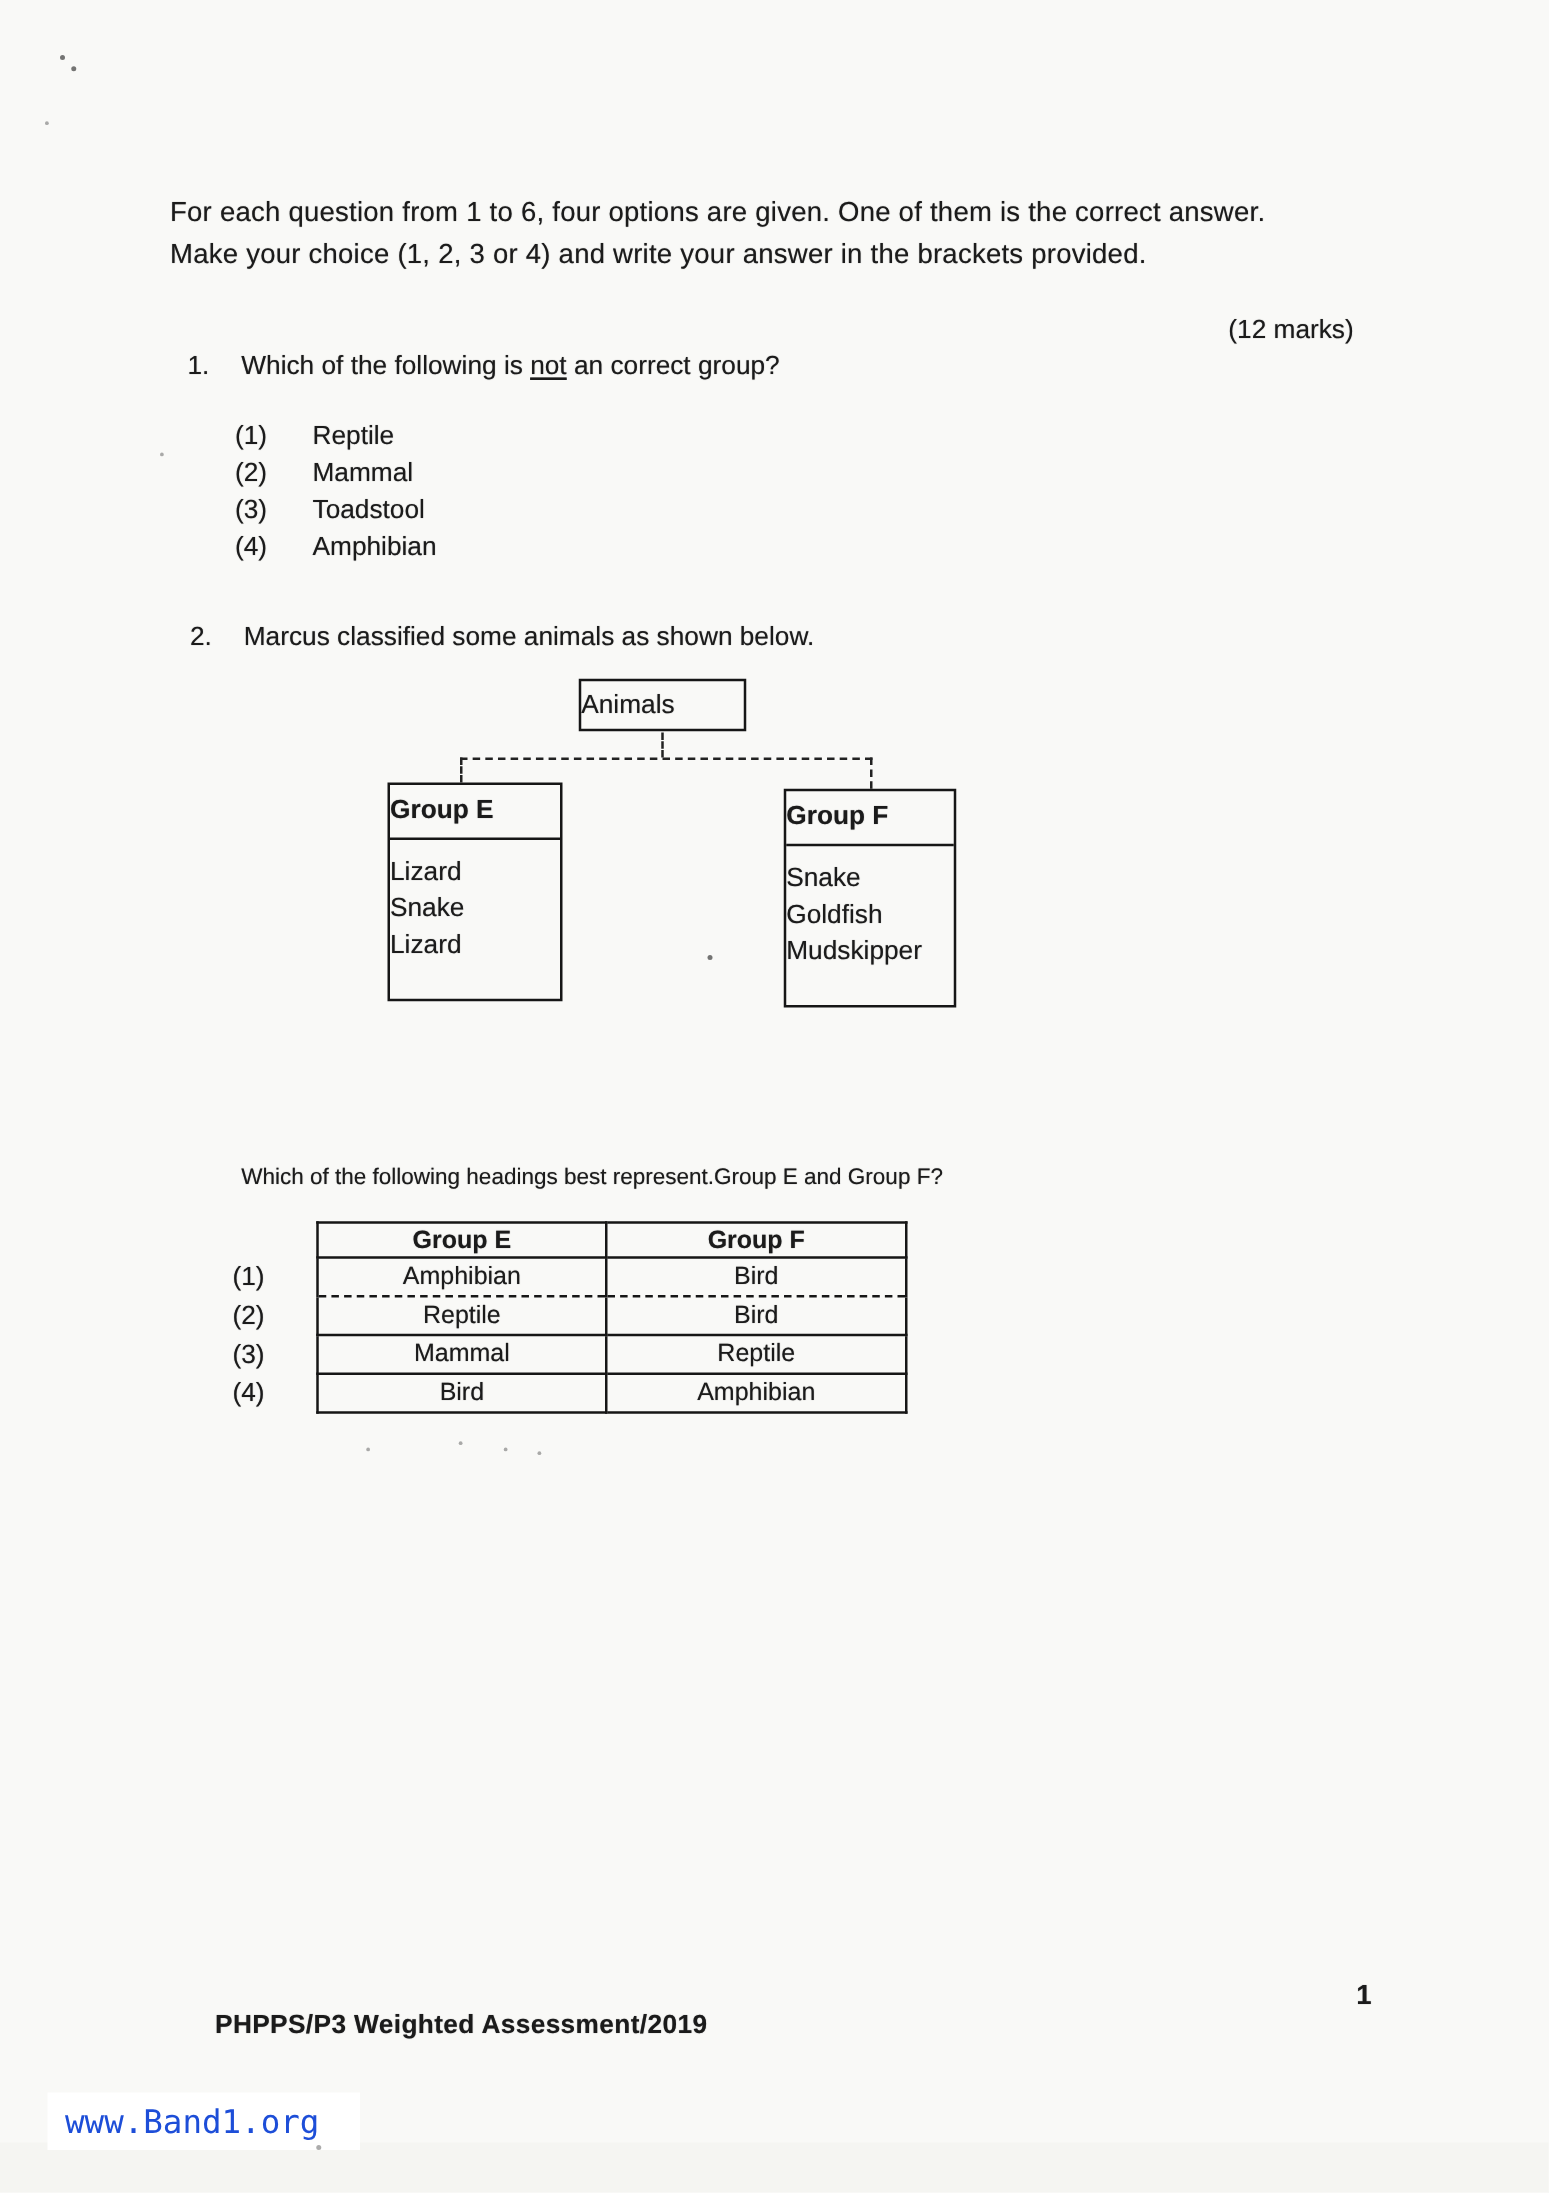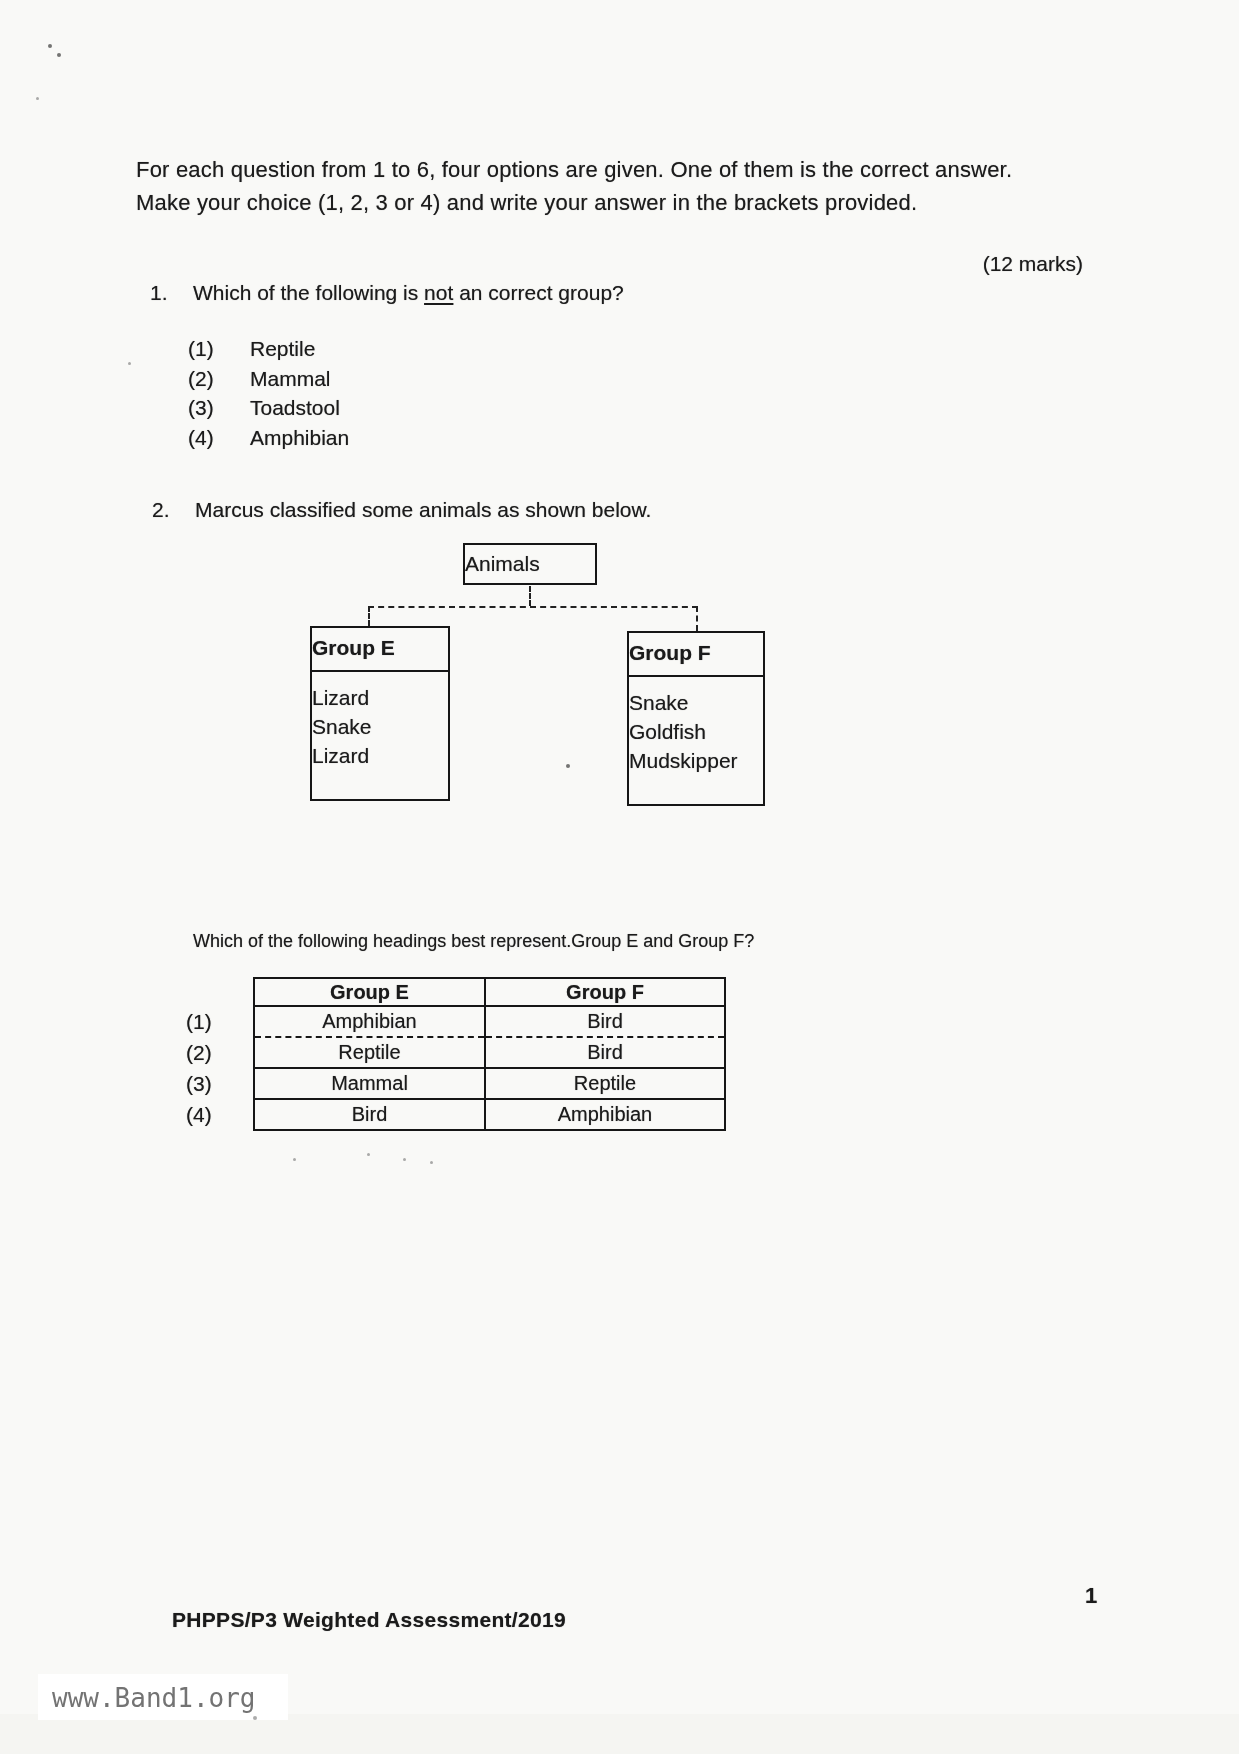--- a/index.html
+++ b/index.html
@@ -82,21 +82,21 @@
     position:absolute;left:1085px;top:1583px;
     font-size:22px;font-weight:bold;
   }
   .wm-strip{
     position:absolute;left:38px;top:1674px;width:250px;height:46px;
     background:#ffffff;
   }
   .watermark{
     position:absolute;left:52px;top:1683px;
     font-family:"DejaVu Sans Mono", monospace;
-    font-size:26px;color:#737373;
+    font-size:26px;color:#1d4ed8;
   }
   .bottom-tint{
     position:absolute;left:0;top:1714px;width:1239px;height:40px;
     background:#f1f1ee;opacity:0.6;
   }
 
   .speck{position:absolute;border-radius:50%;background:rgba(45,45,45,0.65);}
   .speck.s3{background:rgba(70,70,70,0.45);}
 </style>
 </head>

